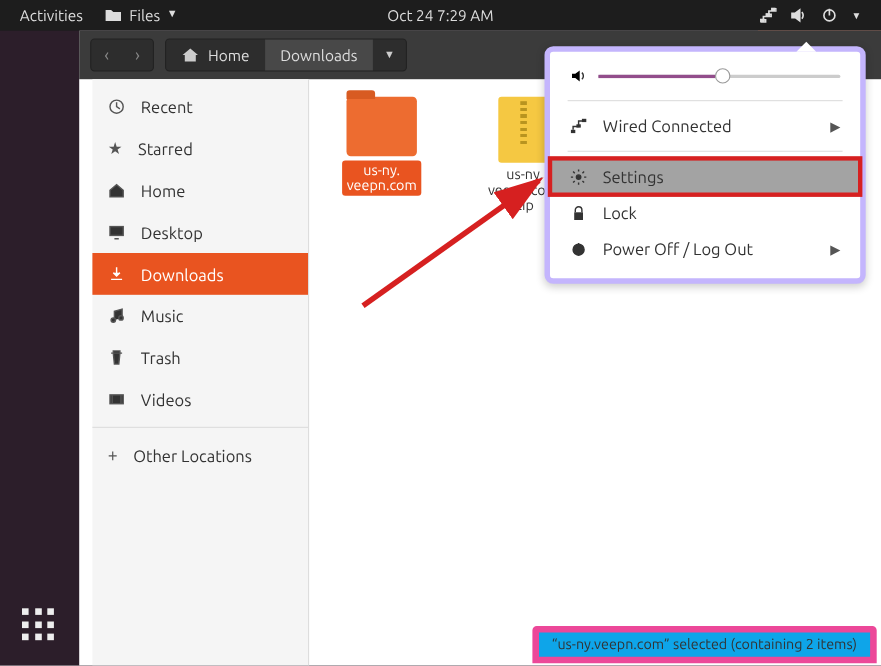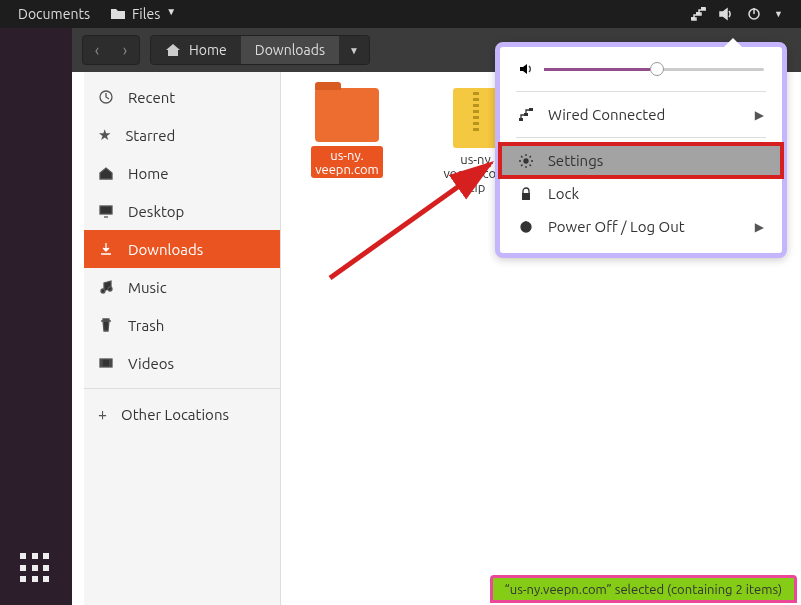--- a/index.html
+++ b/index.html
@@ -40,21 +40,21 @@
   
   .content { flex: 1; position: relative; padding: 16px; display: flex; gap: 30px; align-items: flex-start; }
   .file-item { width: 100px; text-align: center; font-size: 13px; color: #333; }
   .file-item .icon { width: 64px; height: 54px; margin: 0 auto 4px; border-radius: 4px; }
   .folder-icon { background: #ed6c30; position: relative; border-radius: 3px; }
   .folder-icon::before { content:""; position:absolute; top:-6px; left:0; width:26px; height:8px; background:#d85b22; border-radius:3px 3px 0 0; }
   .file-item.sel .label { background: #e95420; color: #fff; border-radius: 3px; padding: 2px 4px; display: inline-block; }
   .zip-icon { width: 48px; height: 60px; background: #f5c842; border-radius: 3px; margin: 0 auto 4px; position: relative; }
   .zip-icon::after { content:""; position:absolute; left: 20px; top:4px; width:6px; height:40px; background: repeating-linear-gradient(#b8941f 0 3px, #f5c842 3px 6px); }
   
-  .statusbar { position: absolute; right: 4px; bottom: 2px; background: #84cc16; border: 3px solid #ec4899; border-radius: 4px 4px 0 0; padding: 4px 12px; font-size: 13px; color: #333; text-align: right; }
+  .statusbar { position: absolute; right: 4px; bottom: 2px; background: #0ea5e9; border: 6px solid #ec4899; border-radius: 4px 4px 0 0; padding: 4px 12px; font-size: 13px; color: #333; text-align: right; }
   
   
   .sys-menu { position: absolute; top: 42px; right: 14px; width: 292px; background: #fff; border: 5px solid #c4b5fd; border-radius: 8px; box-shadow: 0 2px 8px rgba(0,0,0,.2); padding: 10px 0; }
   .sys-menu::before { content:""; position:absolute; top:-9px; right:40px; width:0; height:0; border-left:9px solid transparent; border-right:9px solid transparent; border-bottom:9px solid #fff; }
   .volume-row { display:flex; align-items:center; padding: 4px 18px 8px; gap:10px; }
   .volume-row .track { flex:1; height:3px; background:#ccc; position:relative; border-radius:2px; }
   .volume-row .track .fill { position:absolute; left:0; top:0; height:100%; width:48%; background:#924d8b; }
   .volume-row .track .thumb { position:absolute; left:48%; top:-6px; width:14px; height:14px; border-radius:50%; background:#fff; border:1px solid #999; }
   .sys-menu hr { border:none; border-top:1px solid #ddd; margin: 6px 16px; }
   .menu-item { display:flex; align-items:center; padding: 8px 18px; gap: 14px; font-size:15px; color:#333; position:relative; }
@@ -64,29 +64,30 @@
   
   .arrow { position:absolute; pointer-events:none; }
   
   svg.ico16 { width:16px; height:16px; fill:currentColor; }
 </style>
 </head>
 <body>
 
 <div class="top-panel">
   <div class="left">
-    <span>Documents</span>
+    <span>Activities</span>
     <span class="files-btn">
       <svg class="ico16" viewBox="0 0 16 16">
           <path d="M1 3h5l2 2h7v8H1z"></path>
         </svg>
       <span>Files</span>
       <span class="tri">▼</span>
     </span>
   </div>
+  <div class="center"><span>Oct 24   7:29 AM</span></div>
   <div class="right">
     <svg class="ico16" viewBox="0 0 16 16">
         <path d="M2 12h4v2H2zm5-5h4v2H7zm5-5h4v2h-4zM4 12V9h5V4h5" fill="none" stroke="#ddd" stroke-width="1.5"></path>
         <rect x="1" y="11" width="4" height="3"></rect>
         <rect x="6" y="6" width="4" height="3"></rect>
         <rect x="11" y="1" width="4" height="3"></rect>
       </svg>
     <svg class="ico16" viewBox="0 0 16 16">
         <path d="M2 6v4h3l4 3V3L5 6zm9 -1a5 5 0 010 6" fill="none" stroke="#ddd" stroke-width="1.5"></path>
         <path d="M2 6v4h3l4 3V3L5 6z"></path>

